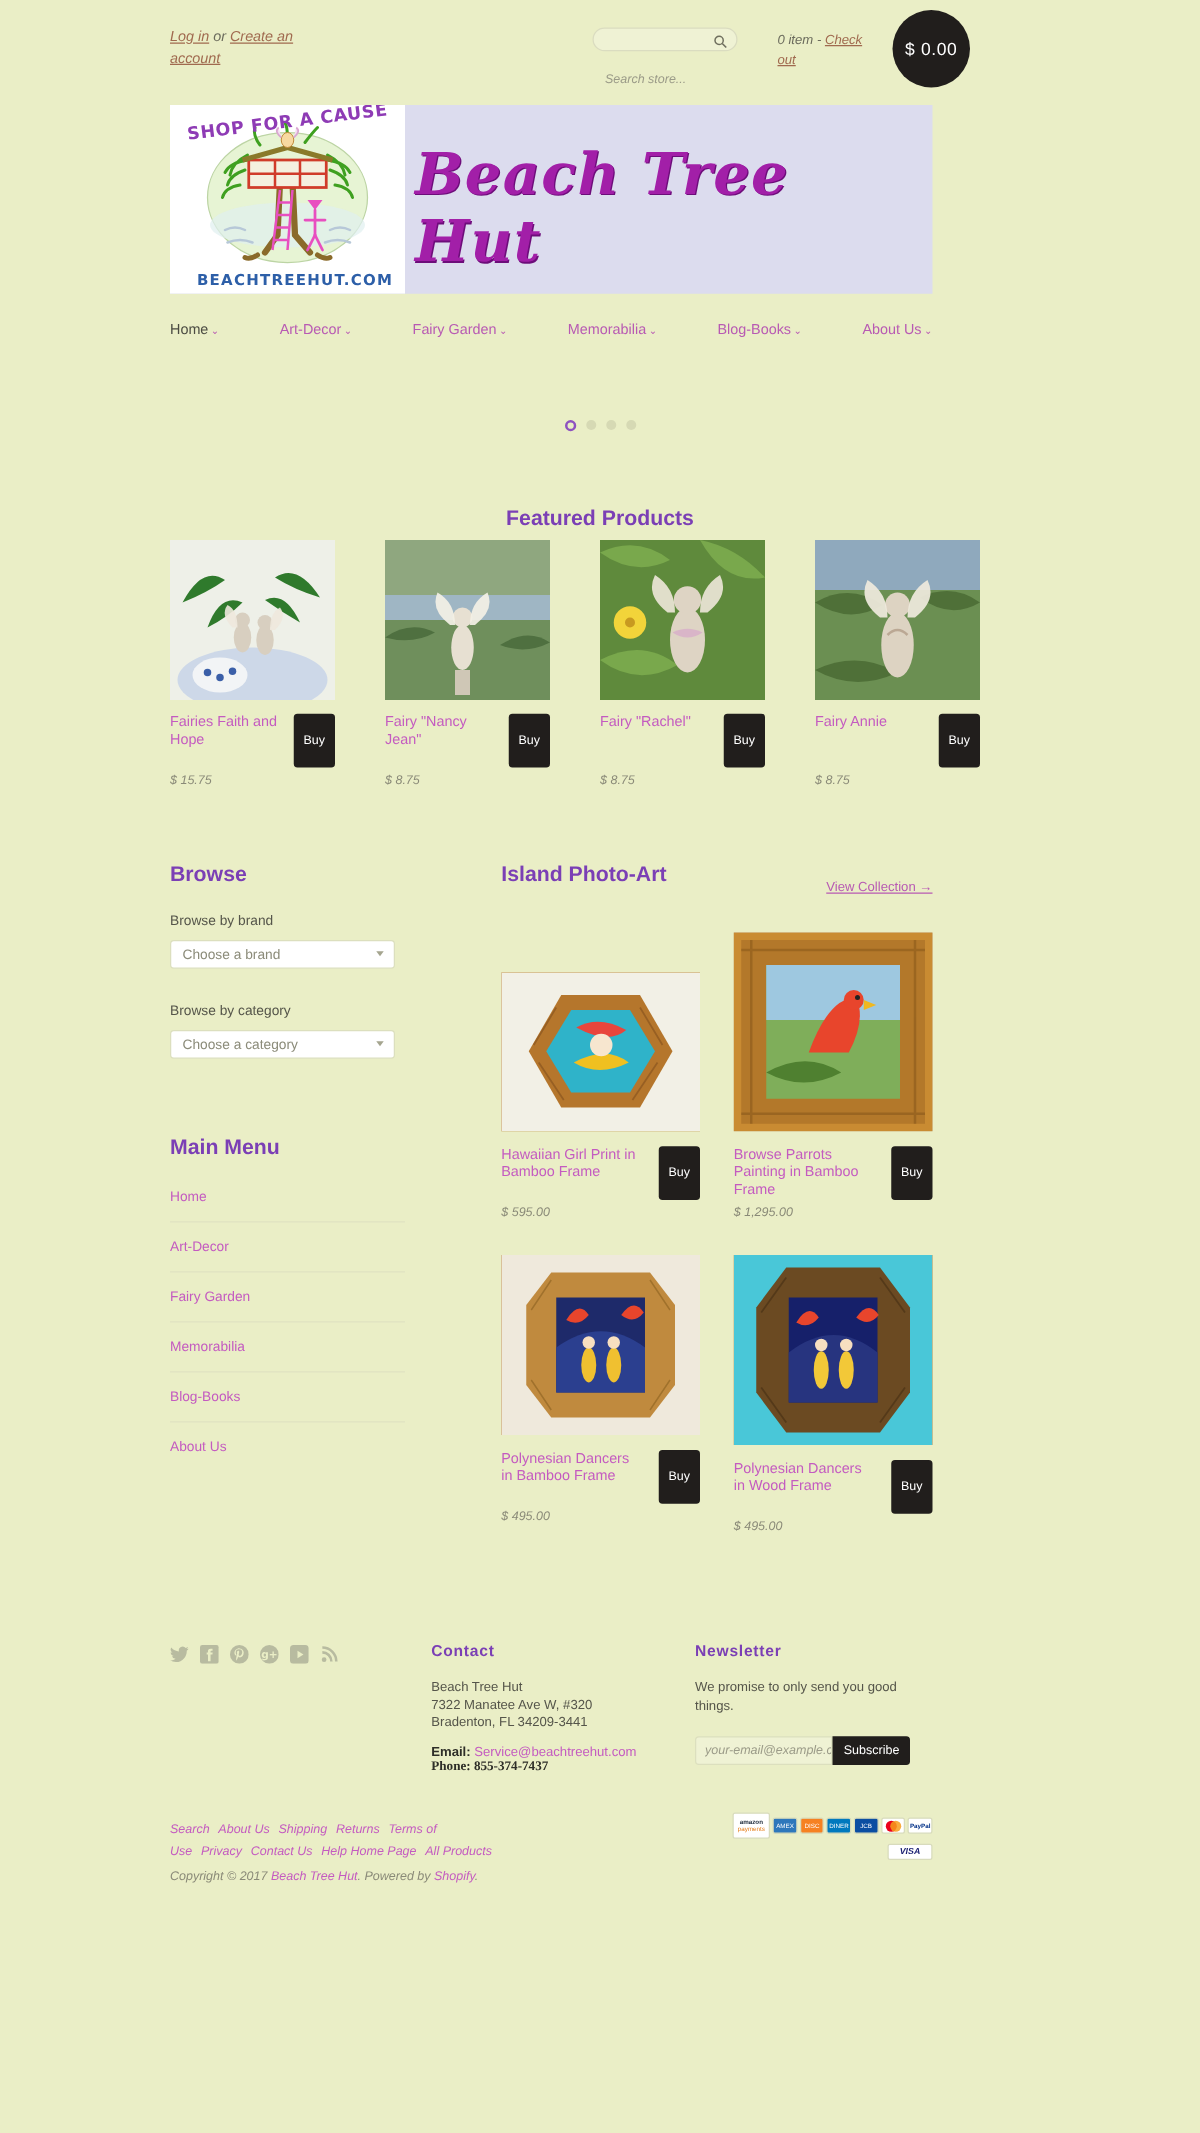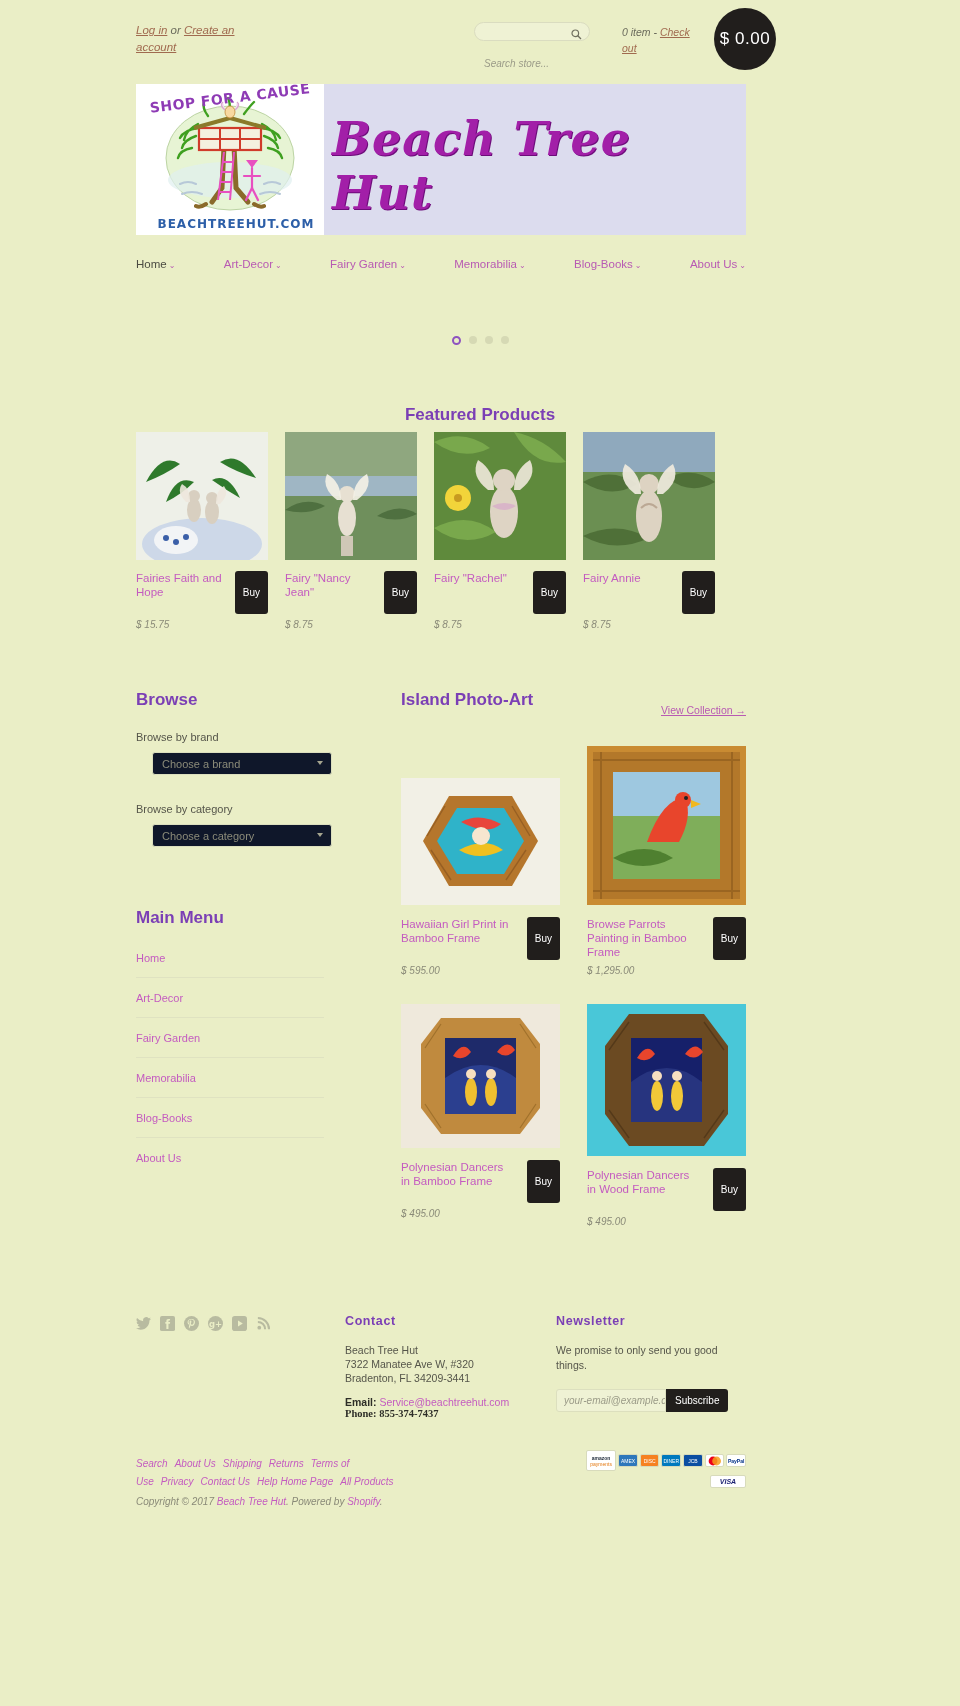--- a/index.html
+++ b/index.html
@@ -43,21 +43,21 @@
   .cartline {
     position: absolute; left: 622px; top: 24px; width: 75px;
     font-size: 10.5px; font-style: italic; line-height: 16px; color: #6b6b5c;
   }
   .cartline a { color: #a06a4f; text-decoration: underline; }
   .cartbadge {
     position: absolute; left: 714px; top: 8px;
     width: 62px; height: 62px; border-radius: 50%;
     background: #211e1c; color: #fff;
     display: flex; align-items: center; justify-content: center;
-    font-size: 17px; letter-spacing: .5px;
+    font-size: 14px; letter-spacing: .5px;
   }
 
   
   .banner {
     position: absolute; left: 136px; top: 84px;
     width: 610px; height: 151px;
     background: #dcdcee; overflow: hidden;
   }
   .logo-box {
     position: absolute; left: 0; top: 0; width: 188px; height: 151px;
@@ -91,21 +91,21 @@
   .dot { width: 8px; height: 8px; border-radius: 50%; background: #d6d9b4; }
   .dot.active { background: transparent; border: 2px solid #8e52c0; width: 9px; height: 9px; }
 
   
   .featured-title {
     position: absolute; left: 0; right: 0; top: 405px;
     text-align: center; font-size: 17px; font-weight: 700; color: #7b3fb5;
   }
   .products {
     position: absolute; left: 136px; top: 432px; width: 610px;
-    display: flex; gap: 17px;
+    display: flex; gap: 40px;
   }
   .prod { width: 132px; }
   .prod .thumb {
     width: 132px; height: 128px; overflow: hidden;
     background: #9cb57a;
   }
   .prod .row {
     display: flex; justify-content: space-between; align-items: flex-start;
     margin-top: 11px; gap: 4px;
   }
@@ -124,21 +124,21 @@
   }
 
   
   .sidebar { position: absolute; left: 136px; top: 690px; width: 182px; }
   .side-h {
     font-size: 17px; font-weight: 700; color: #7b3fb5; margin-bottom: 21px;
   }
   .side-label { font-size: 11px; color: #55554a; margin-bottom: 9px; }
   .sel {
     position: relative; width: 180px; height: 23px;
-    border: 1px solid #dcdfbe; border-radius: 3px; background: #0f172a; margin-left: 16px;
+    border: 1px solid #dcdfbe; border-radius: 3px; background: #ffffff;
   }
   .sel span {
     position: absolute; left: 9px; top: 5px; font-size: 11px; color: #8b8b79;
   }
   .sel .chev {
     position: absolute; right: 8px; top: 8px;
     width: 0; height: 0; border-left: 3.5px solid transparent;
     border-right: 3.5px solid transparent; border-top: 4px solid #a5a58f;
   }
   .gap { height: 28px; }

